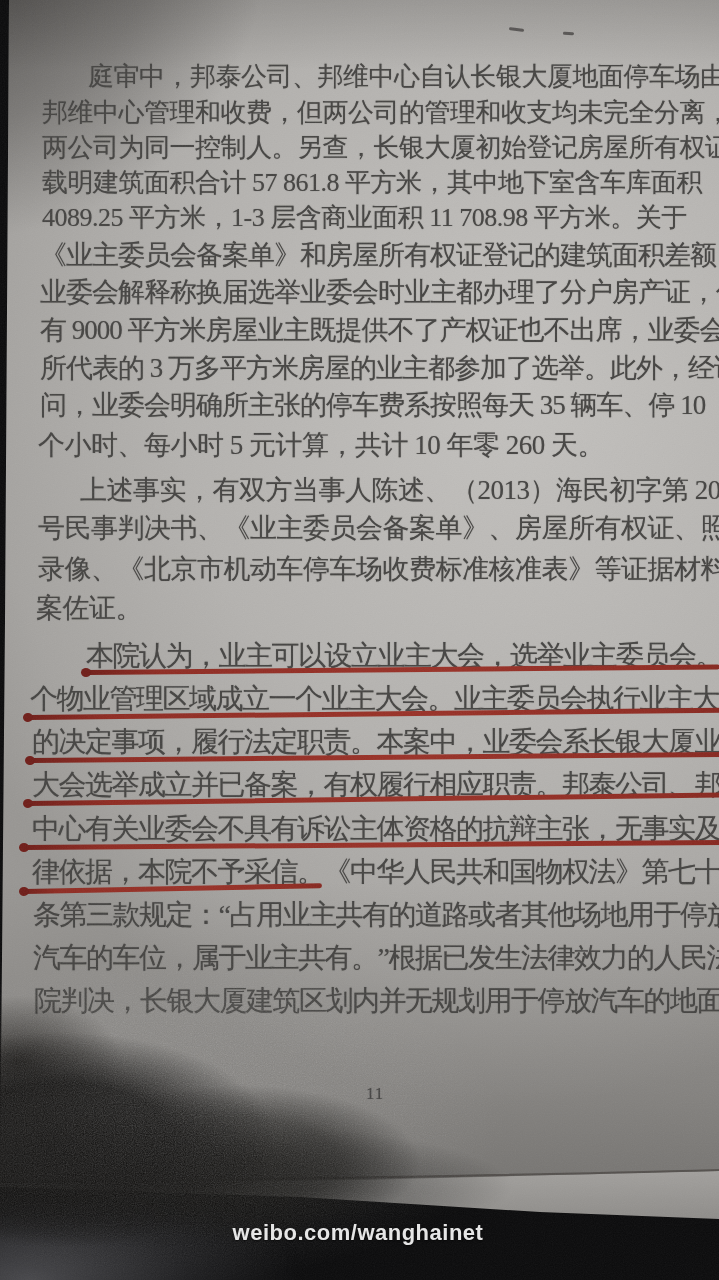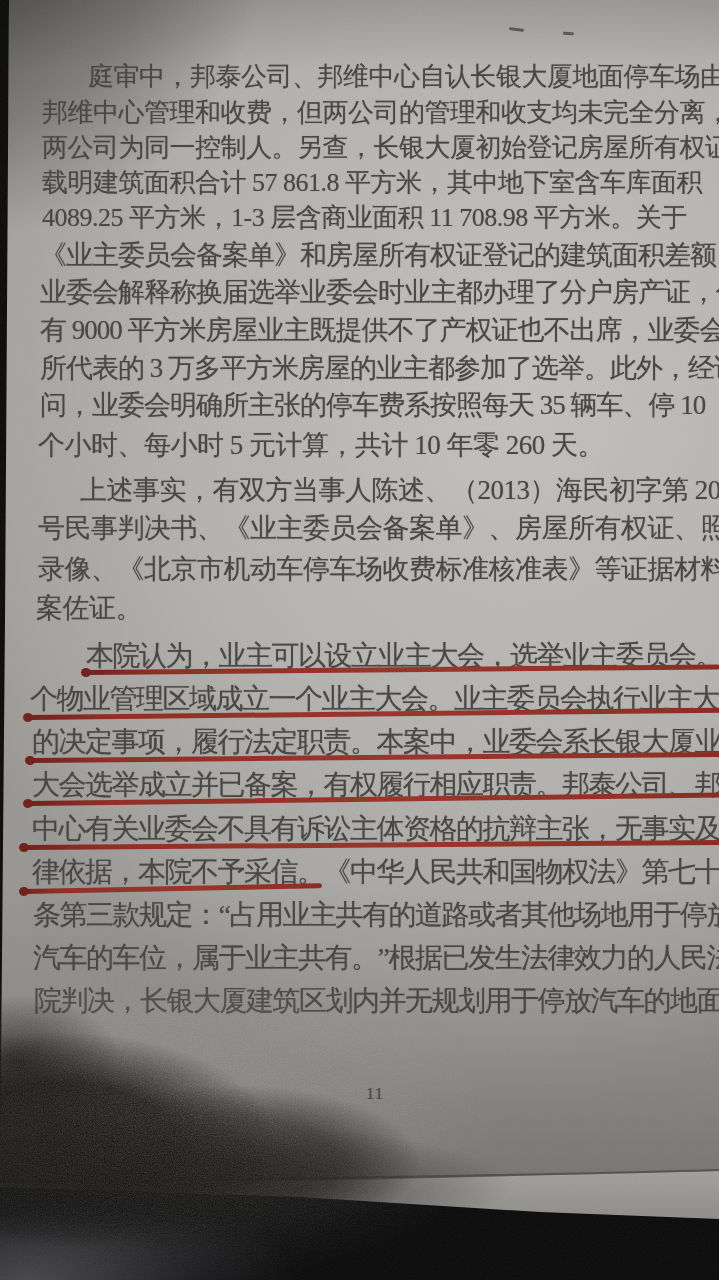--- a/index.html
+++ b/index.html
@@ -155,13 +155,14 @@
     </radialGradient>
     <mask id="blobmask">
       <ellipse cx="170" cy="1120" rx="340" ry="165" fill="url(#rg)"></ellipse>
     </mask>
   </defs>
   <rect width="719" height="1280" filter="url(#grain)" opacity="0.07"></rect>
   <rect width="719" height="1280" filter="url(#grain)" opacity="0.3" mask="url(#blobmask)"></rect>
 </svg>
 
 <div class="watermark">
+  <div class="url">weibo.com/wanghainet</div>
 </div>
 
 </body></html>

